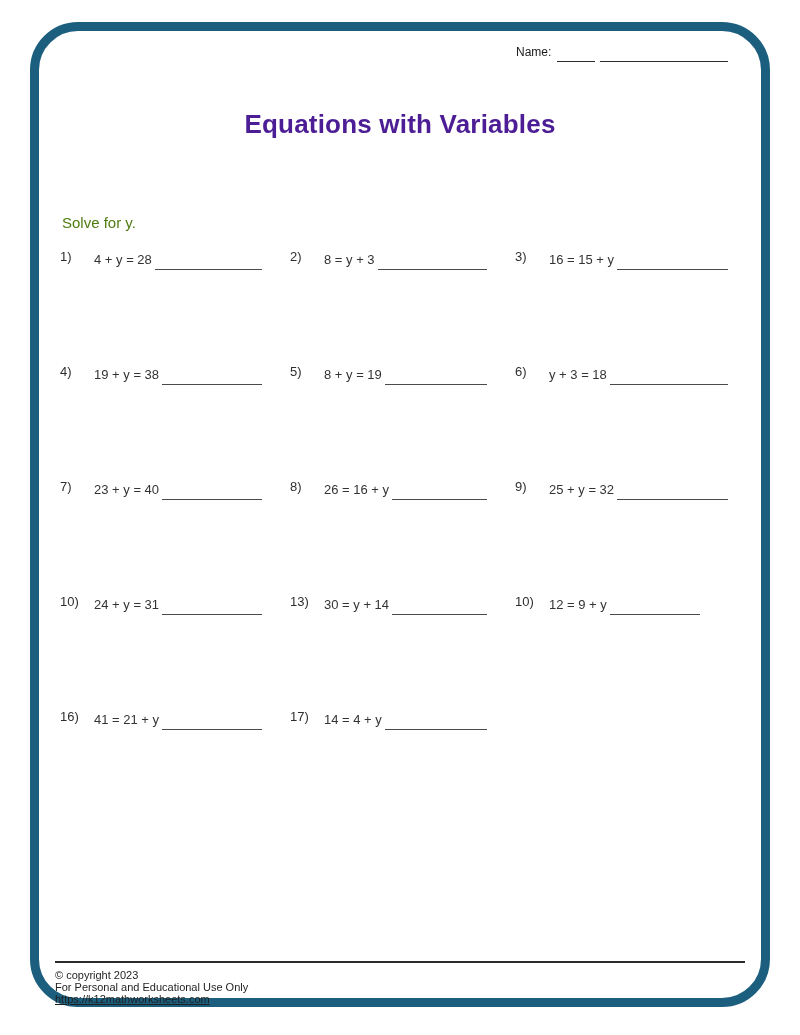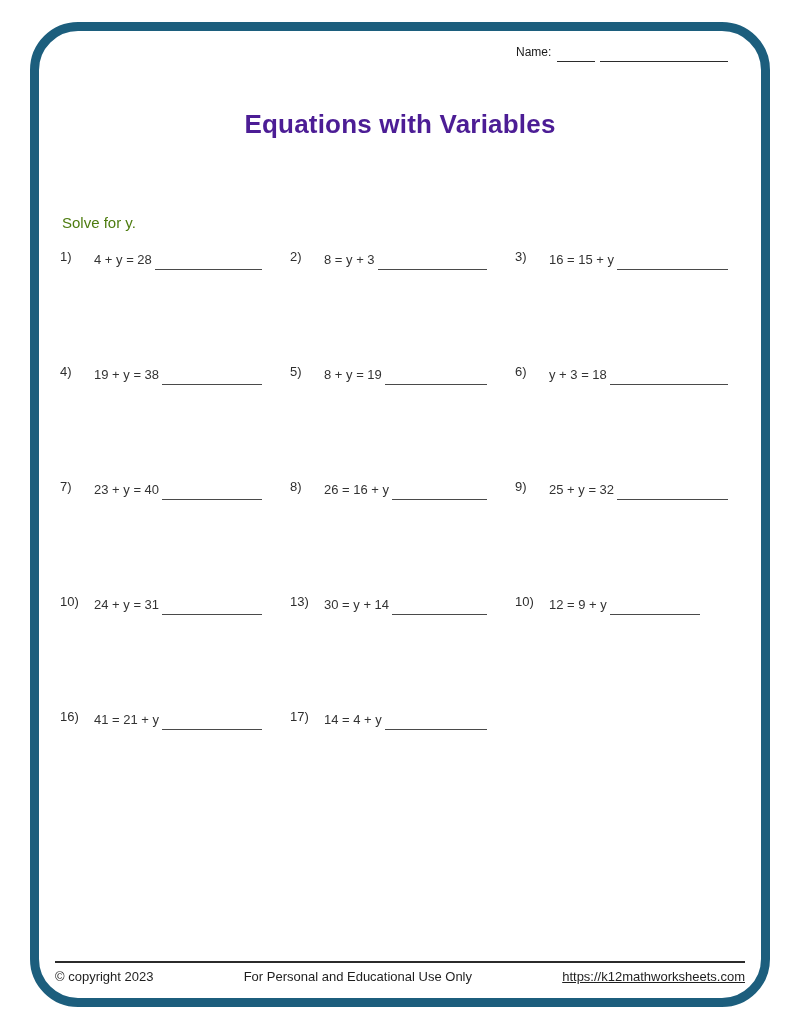--- a/index.html
+++ b/index.html
@@ -65,21 +65,21 @@
     border-bottom:1.7px solid #4a4a4a;
   }
   
   .footer-rule {
     position:absolute; top:961px; left:55px; width:690px;
     border-top:2px solid #2b2b2b; height:0;
   }
   .footer {
     position:absolute; top:969px; left:55px; width:690px;
     display:flex; justify-content:space-between; align-items:baseline;
-    font-size:13px; color:#1f1f1f;
+    font-size:11px; color:#1f1f1f;flex-direction:column;
   }
   .footer .mid { text-align:center; }
   .footer .right { text-align:right;text-decoration:underline; }
 </style>
 </head>
 <body>
 
 <div class="frame"></div>
 
 <div class="name-row">

